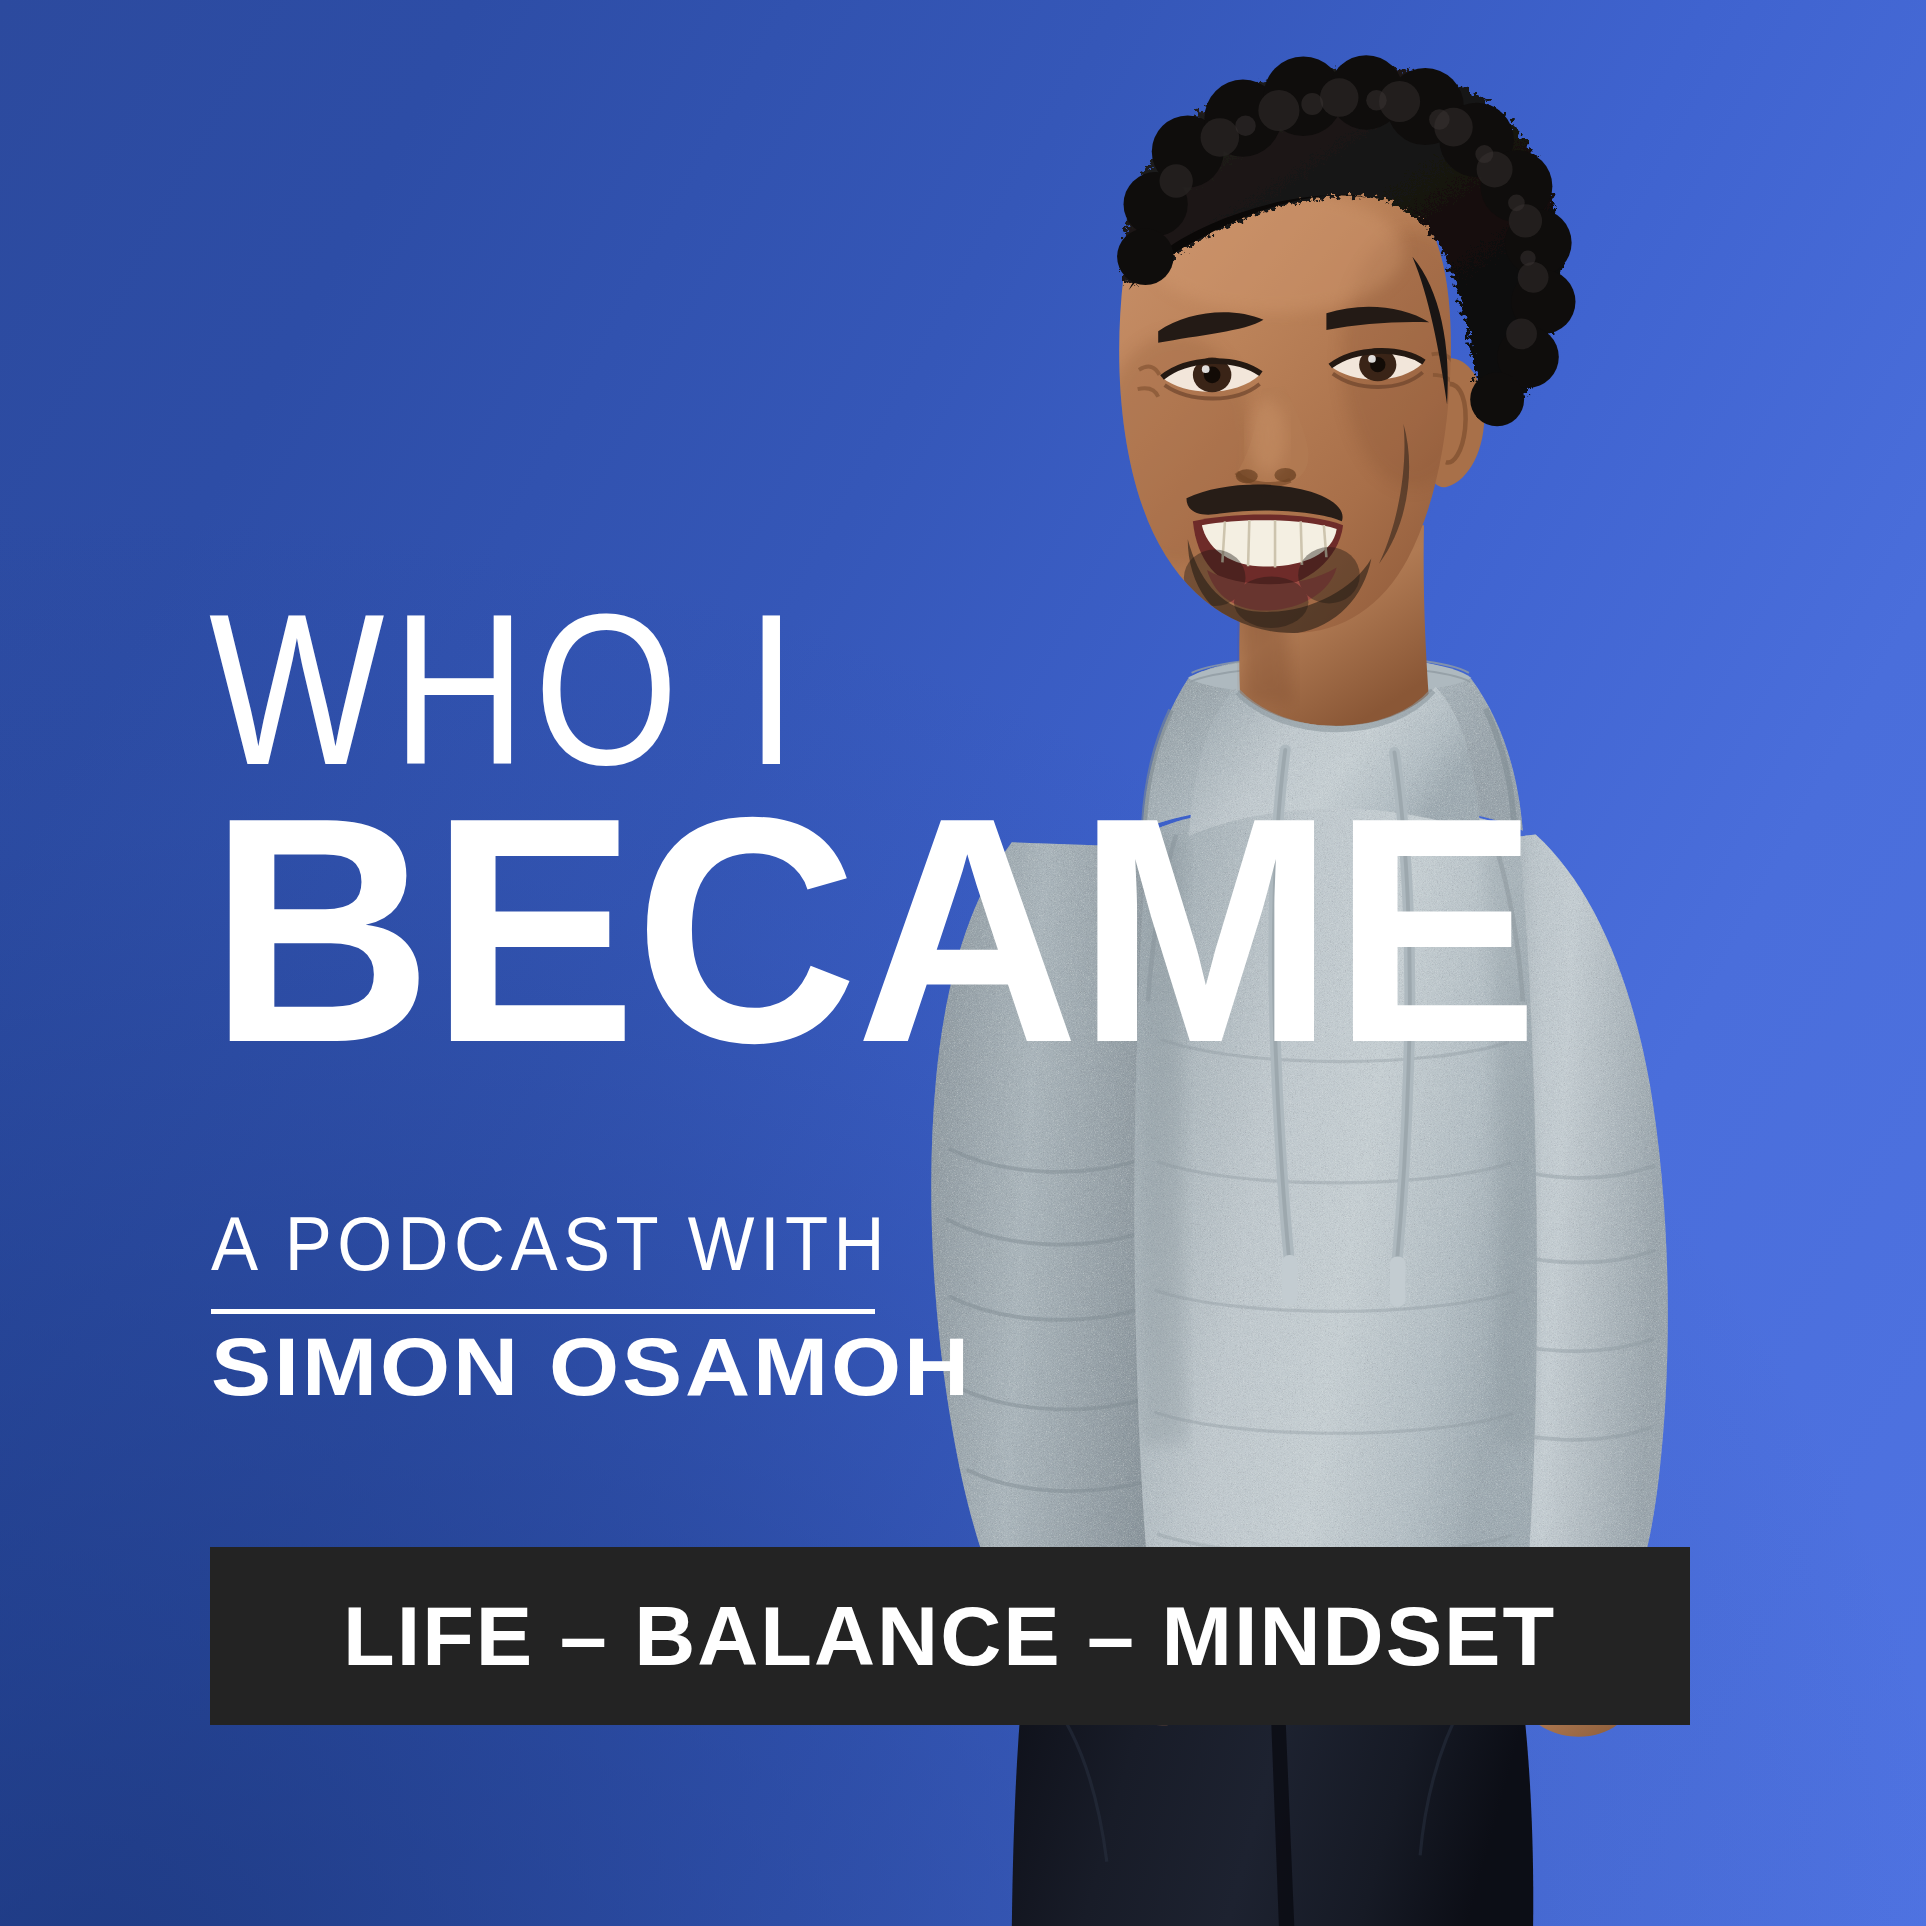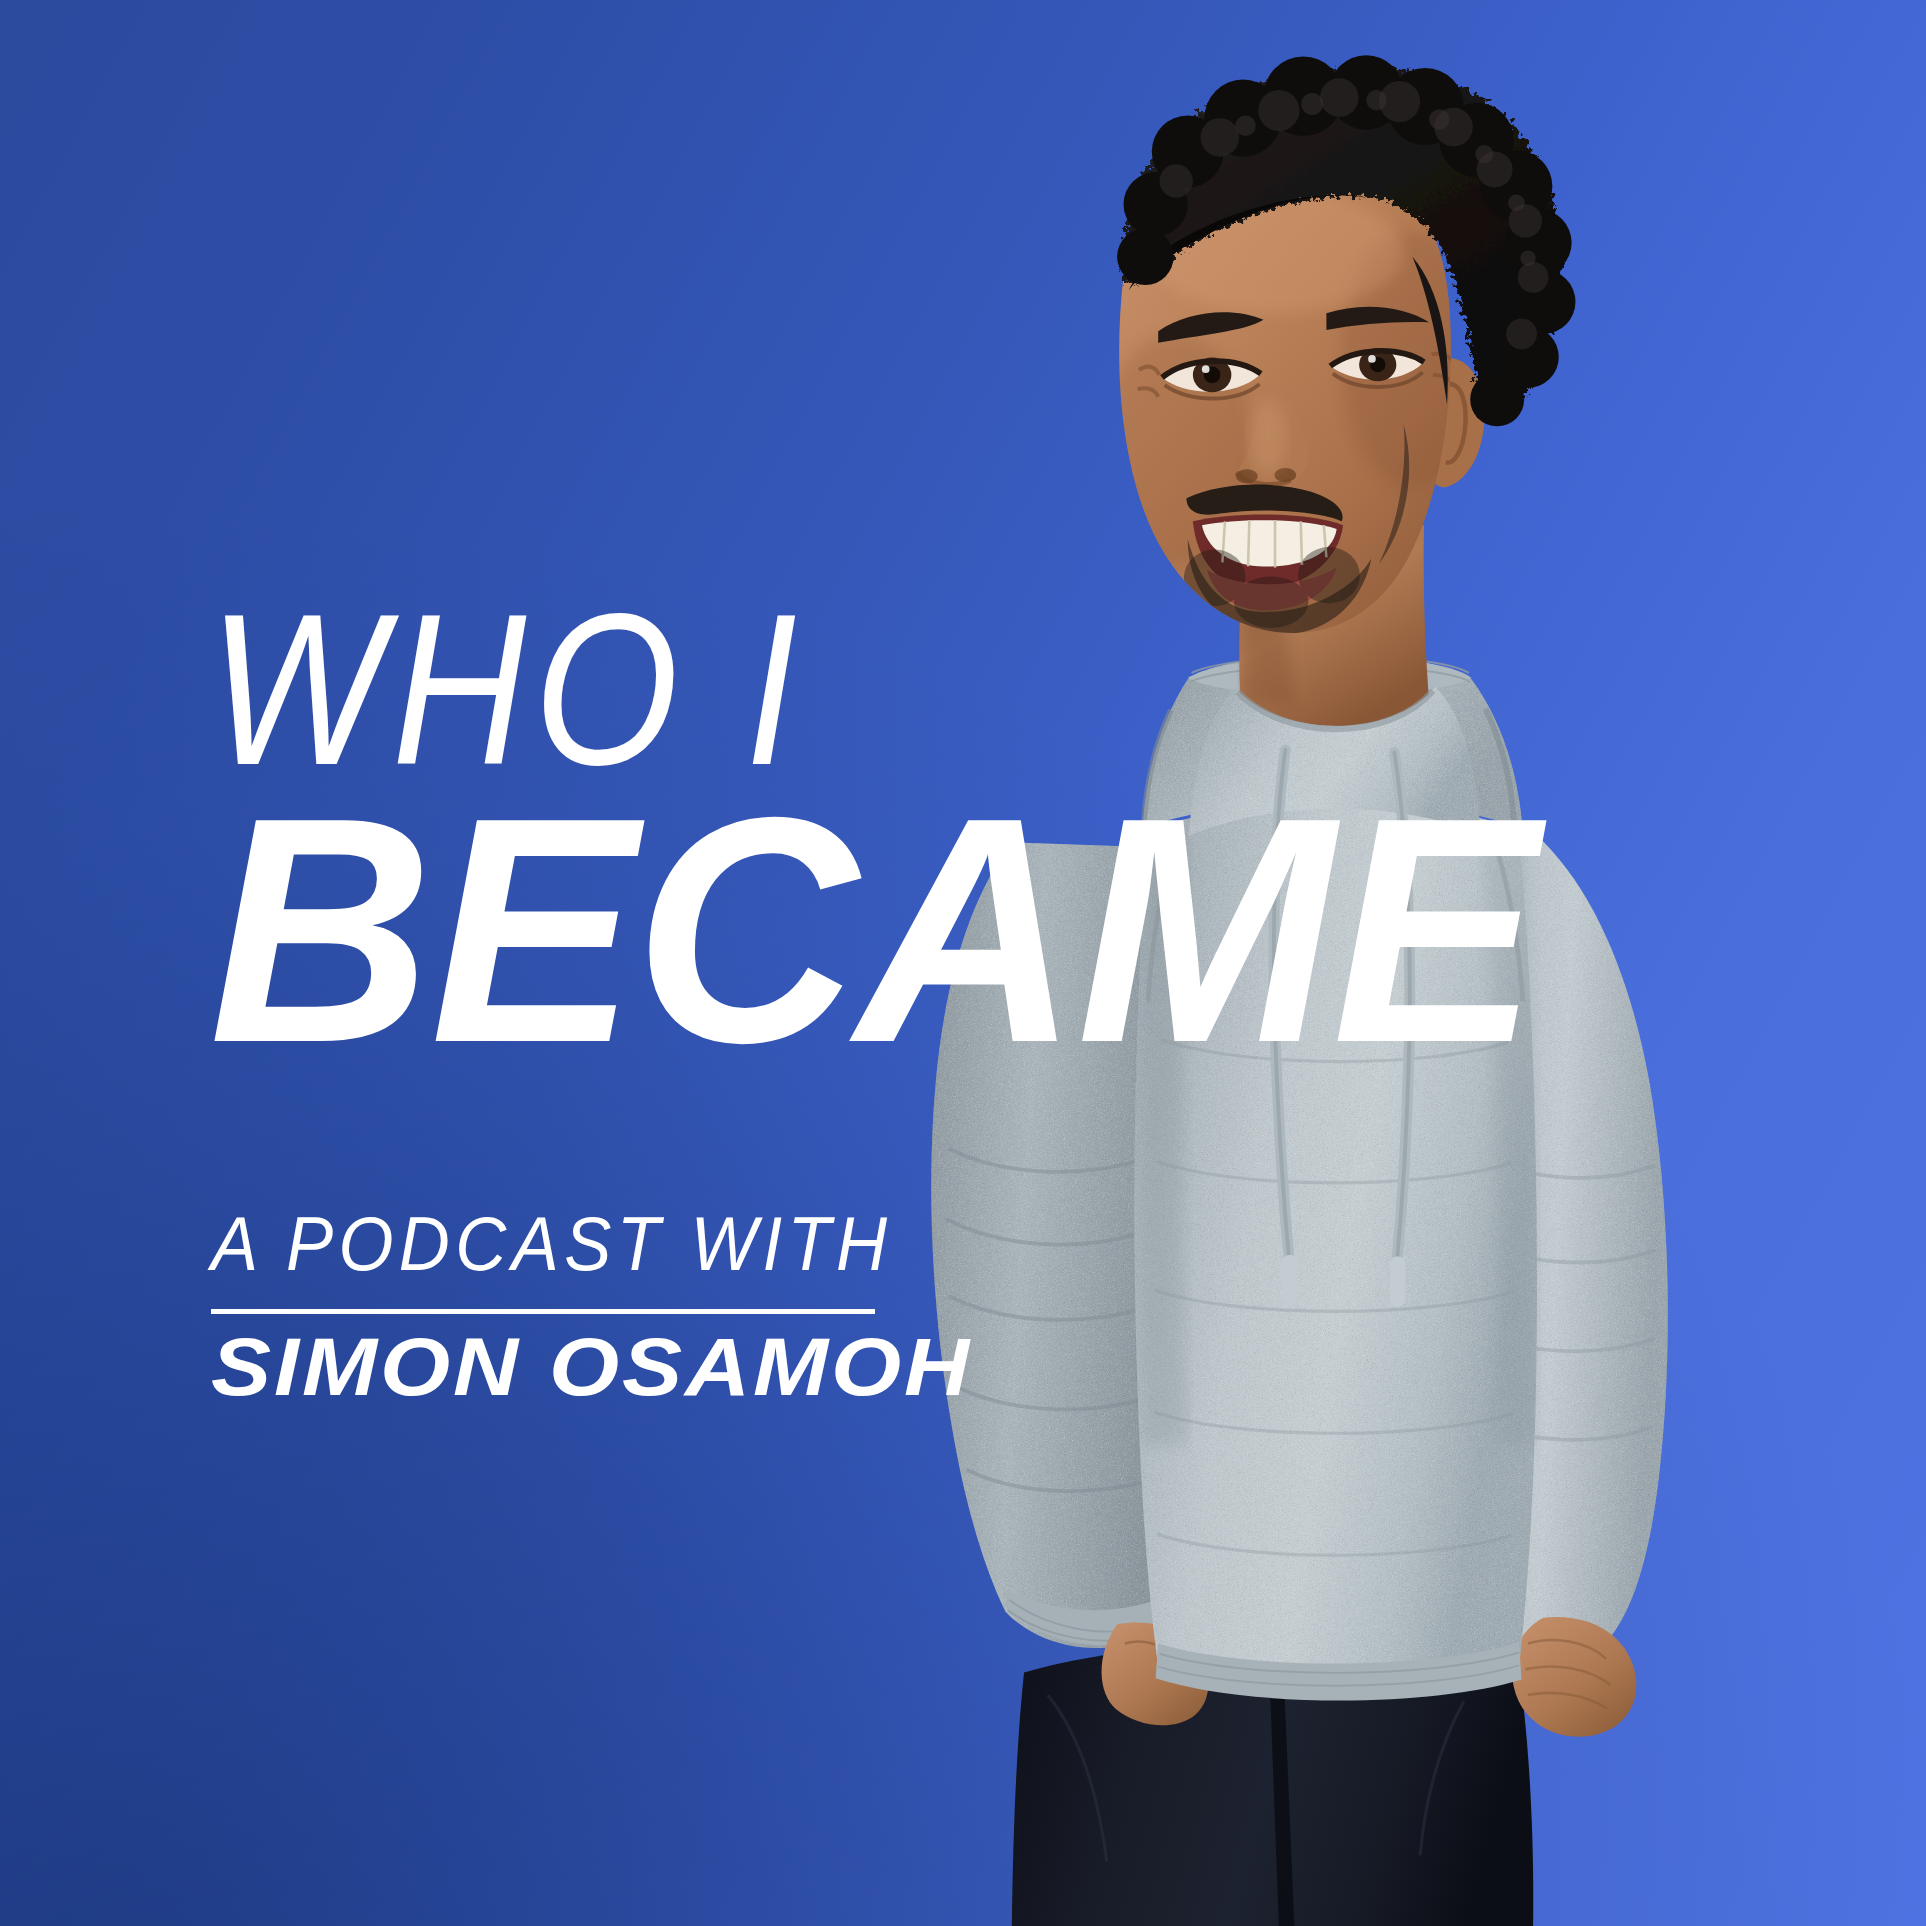--- a/index.html
+++ b/index.html
@@ -17,21 +17,20 @@
     width:1926px; height:1926px;
     overflow:hidden;
     background:
       linear-gradient(118deg,
         #2c4a9e 0%,
         #2d4da6 16%,
         #3557b8 38%,
         #3f63cf 58%,
         #4a6edb 76%,
         #4f73e2 100%);
-    font-style: italic;
   }
   
   #cover::after{
     content:"";
     position:absolute; inset:0;
     background:radial-gradient(130% 105% at 6% 104%,
       rgba(22,48,112,.72) 0%,
       rgba(24,52,120,.44) 32%,
       rgba(30,60,130,.12) 58%,
       rgba(0,0,0,0) 74%);
@@ -482,15 +481,18 @@
   <div class="type-layer" id="line-who">WHO I</div>
 
   <div class="type-layer" id="line-became">BECAME</div>
 
   <div class="type-layer" id="line-apodcast">A PODCAST WITH</div>
 
   <div class="type-layer" id="rule"></div>
 
   <div class="type-layer" id="line-simon">SIMON OSAMOH</div>
 
+  <div id="tagline-bar">
+    <span id="tagline-text">LIFE – BALANCE – MINDSET</span>
+  </div>
 
 </div>
 
 
 </body></html>

